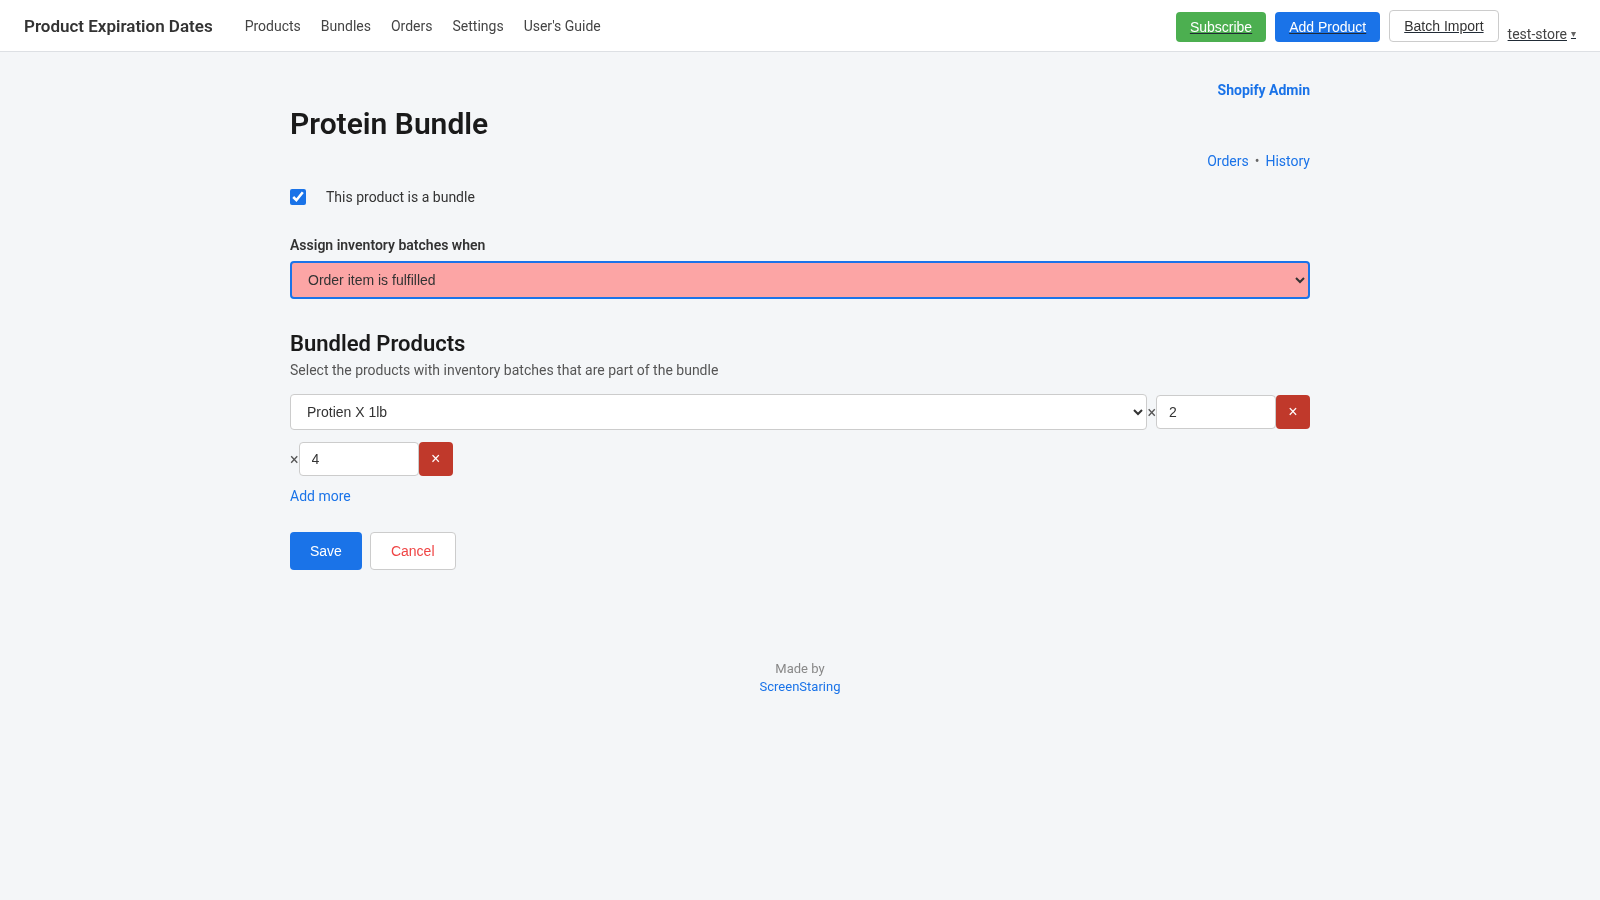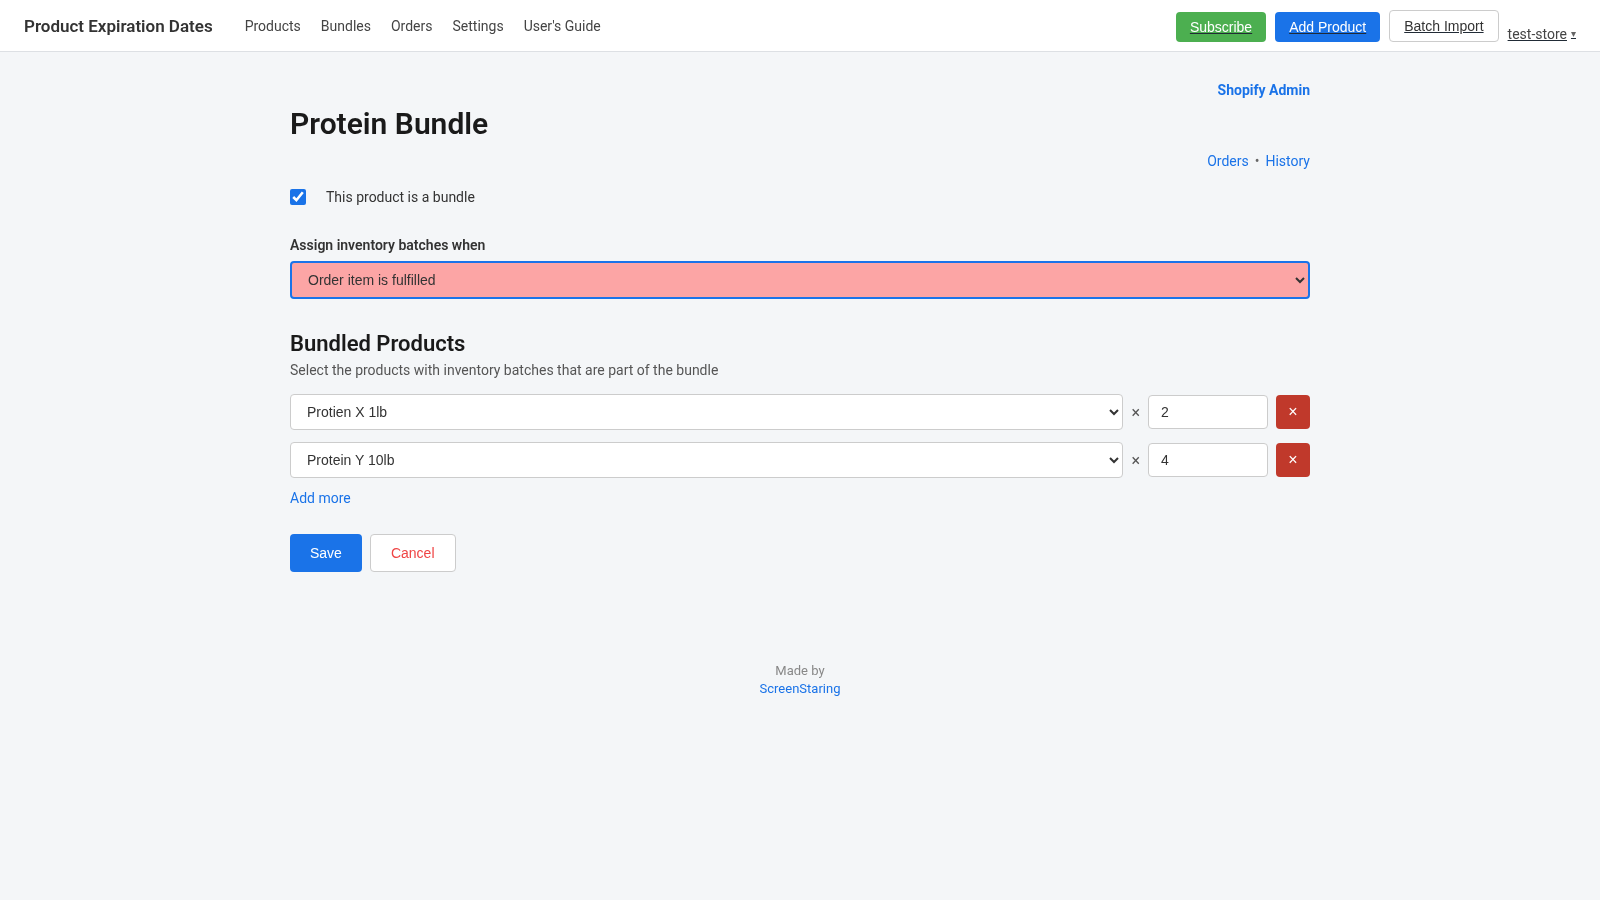--- a/index.html
+++ b/index.html
@@ -200,21 +200,20 @@
 
     .bundled-products-subtitle {
       font-size: 14px;
       color: #555;
       margin-bottom: 16px;
     }
 
     .bundle-row {
       display: flex;
       align-items: center;
-      gap: 8px;
       margin-bottom: 12px;
     }
 
     .bundle-product-select {
       flex: 1;
       padding: 8px 12px;
       border: 1px solid #ccc;
       border-radius: 4px;
       font-size: 14px;
       color: #333;
@@ -378,23 +377,20 @@
     </select>
     <span class="multiply-sign">×</span>
     <input type="text" class="quantity-input" value="2" style="">
     <button class="btn-remove">
       <span>×</span>
     </button>
   </div>
 
   
   <div class="bundle-row">
-    <select class="bundle-product-select">
-      <option>Protein Y 10lb</option>
-    </select>
     <span class="multiply-sign">×</span>
     <input type="text" class="quantity-input" value="4" style="">
     <button class="btn-remove">
       <span>×</span>
     </button>
   </div>
 
   
   <a class="add-more-link">Add more</a>
 

